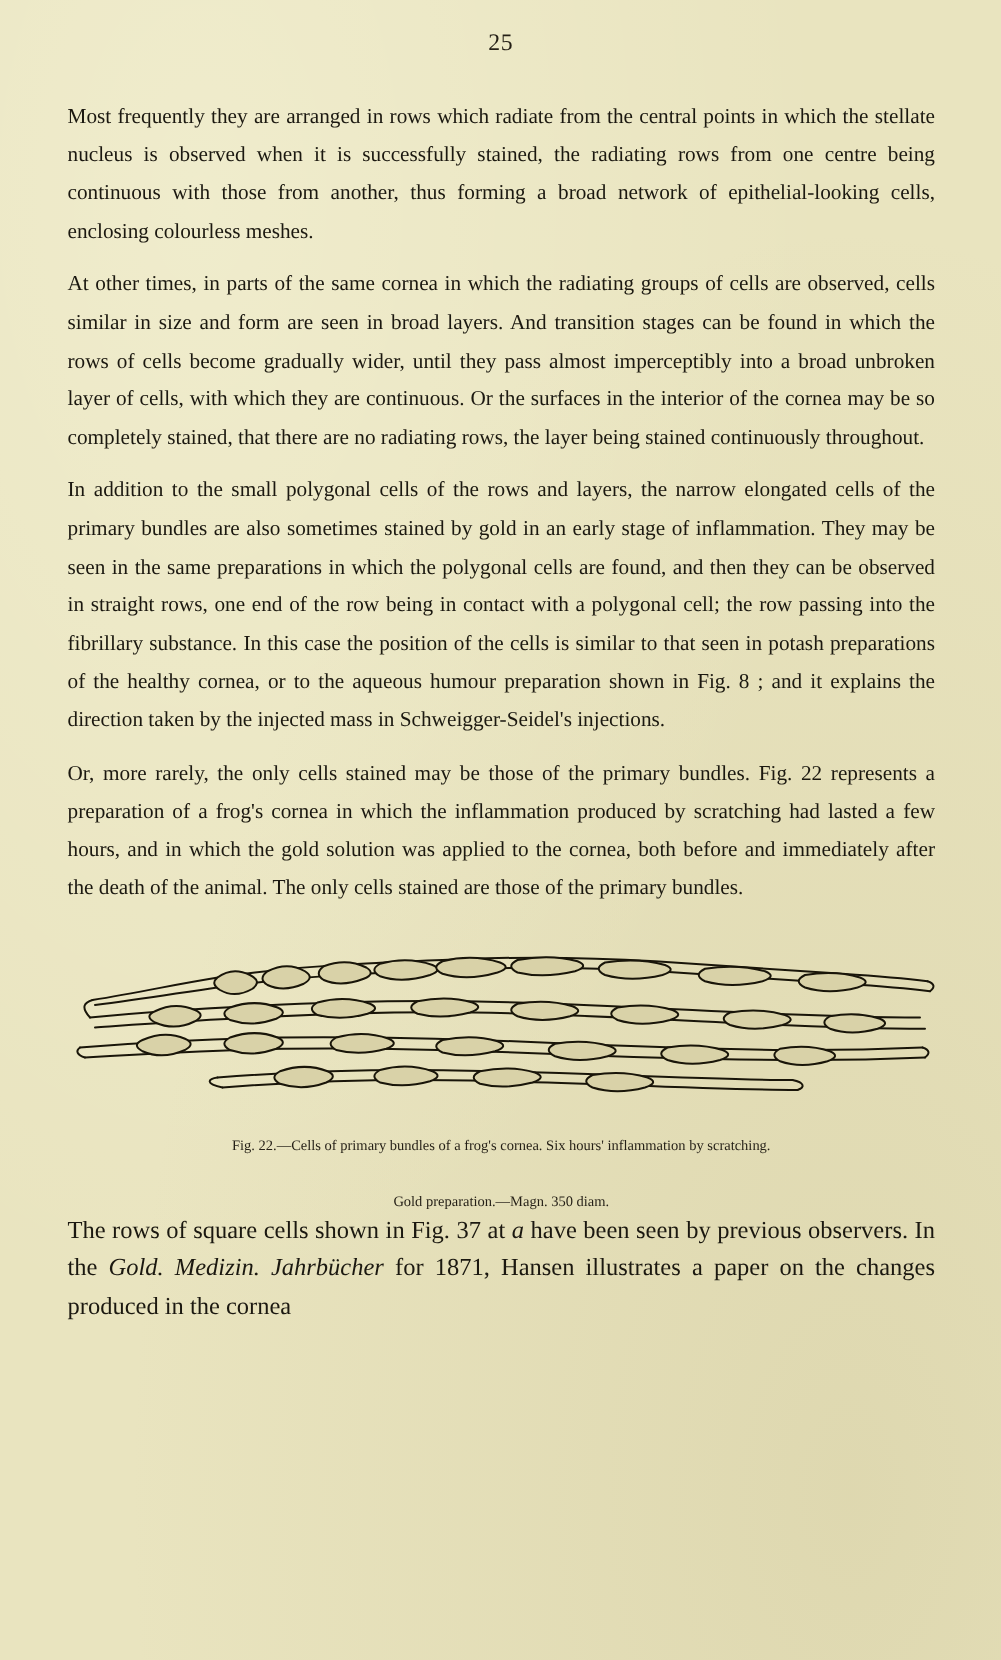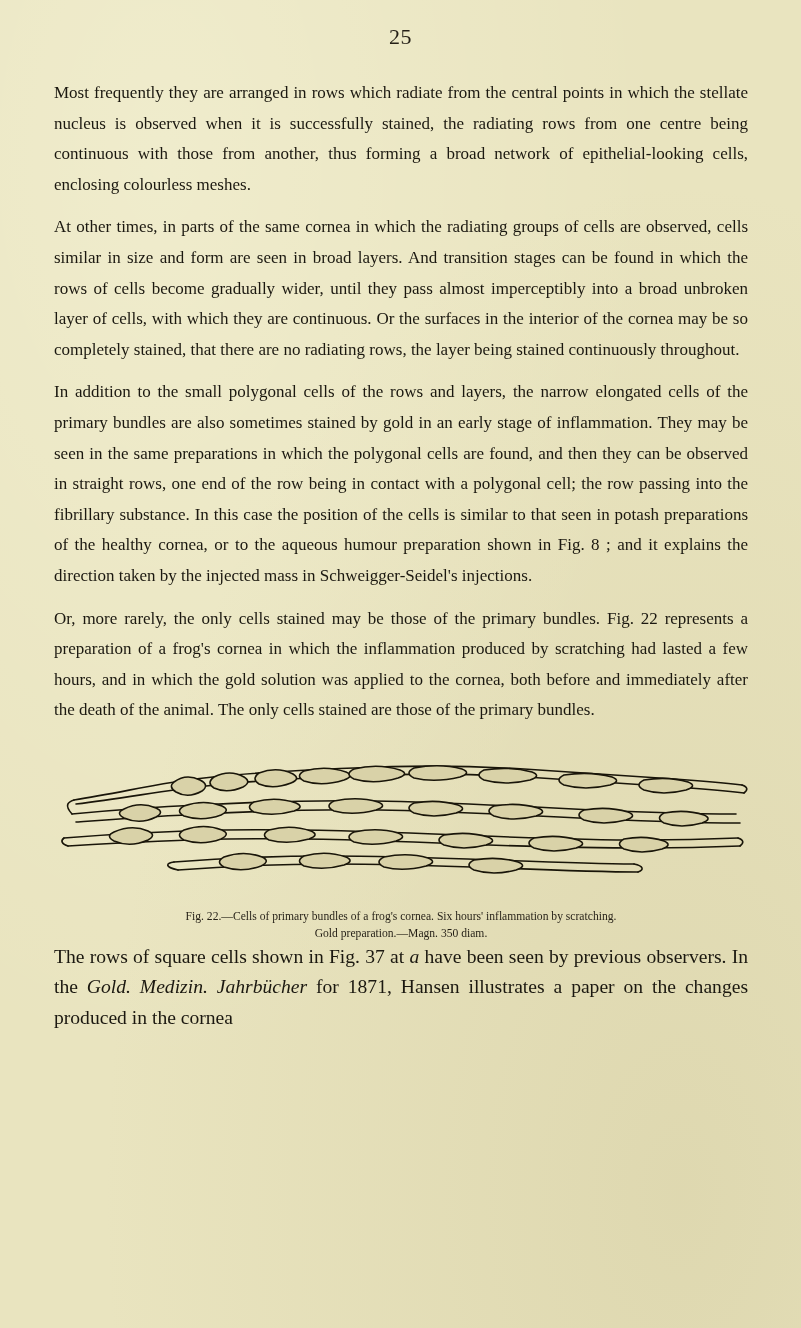--- a/index.html
+++ b/index.html
@@ -32,21 +32,21 @@
       radial-gradient(ellipse at 20% 12%, rgba(255,255,235,0.30), rgba(255,255,235,0) 55%),
       radial-gradient(ellipse at 85% 90%, rgba(190,180,130,0.25), rgba(190,180,130,0) 60%);
     pointer-events: none;
   }
   .page-number {
     position: absolute;
     top: 24px;
     left: 0;
     right: 0;
     text-align: center;
-    font-size: 22px;
+    font-size: 19px;
     letter-spacing: 0.5px;
     color: #241f16;
   }
   .content {
     position: absolute;
     top: 78px;
     left: 54px;
     width: 694px;
   }
   p.body-par {
@@ -72,20 +72,21 @@
   }
   .fig-caption {
     margin-top: 6px;
     text-align: center;
     font-size: 11.6px;
     line-height: 17px;
     color: #241f16;
   }
   .fig-caption .line2 {
     display: block;
+    margin-top: 28px;
   }
   .after-fig {
     margin-top: 24px;
   }
   .tail-par {
     font-size: 19.6px;
     line-height: 30.6px;
     text-align: justify;
     color: #1b1810;
     margin: 0;

